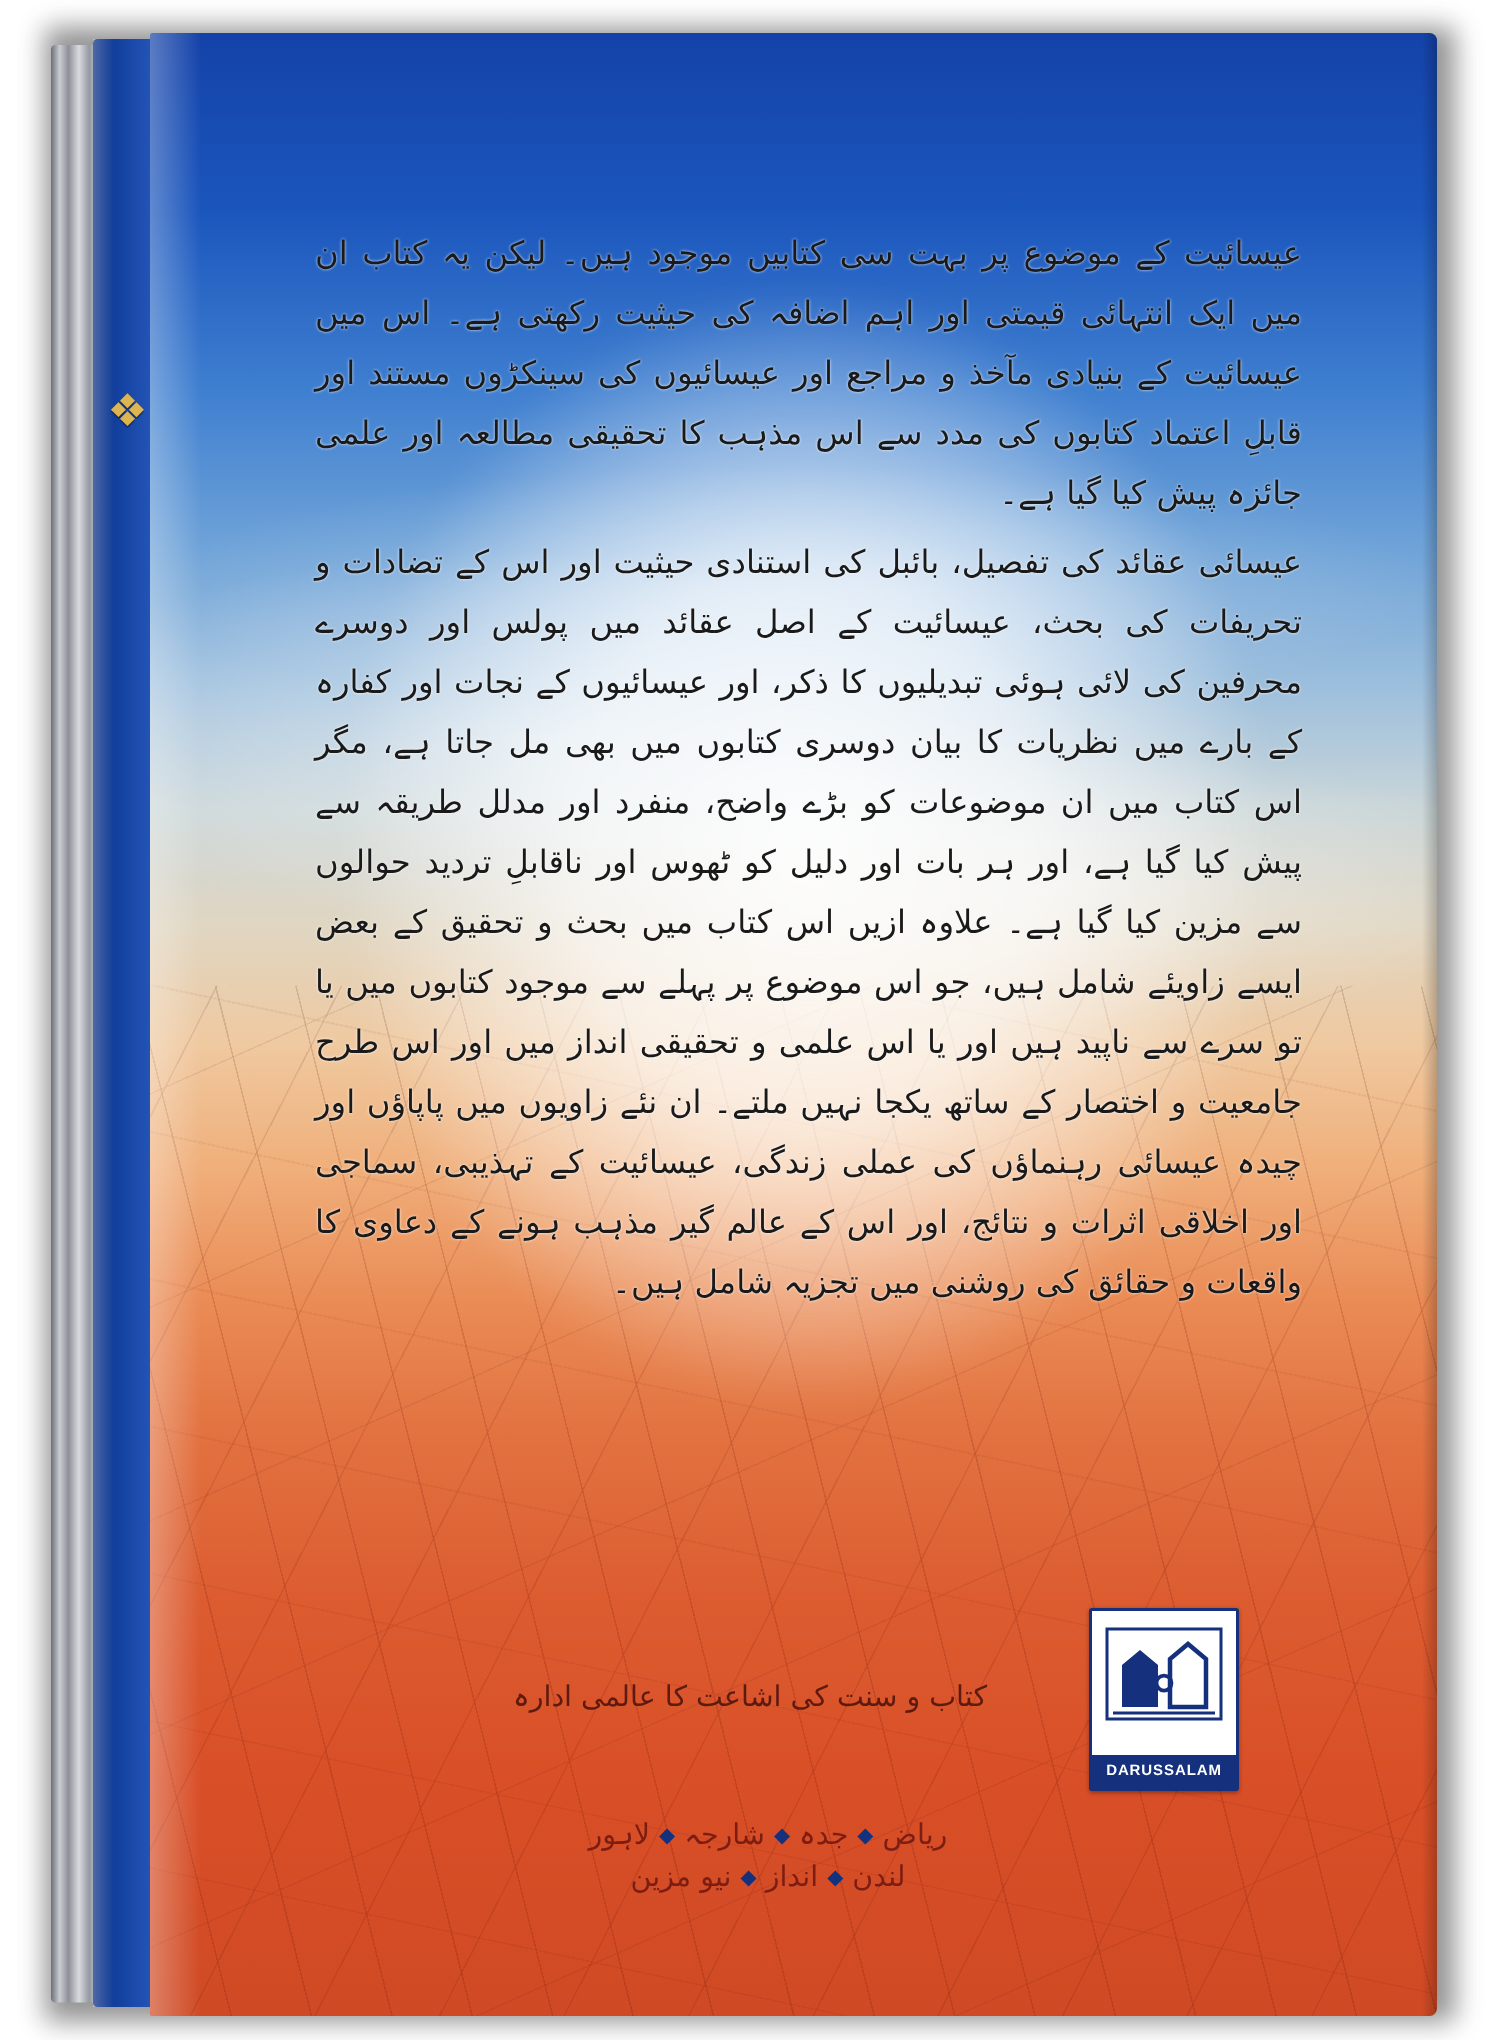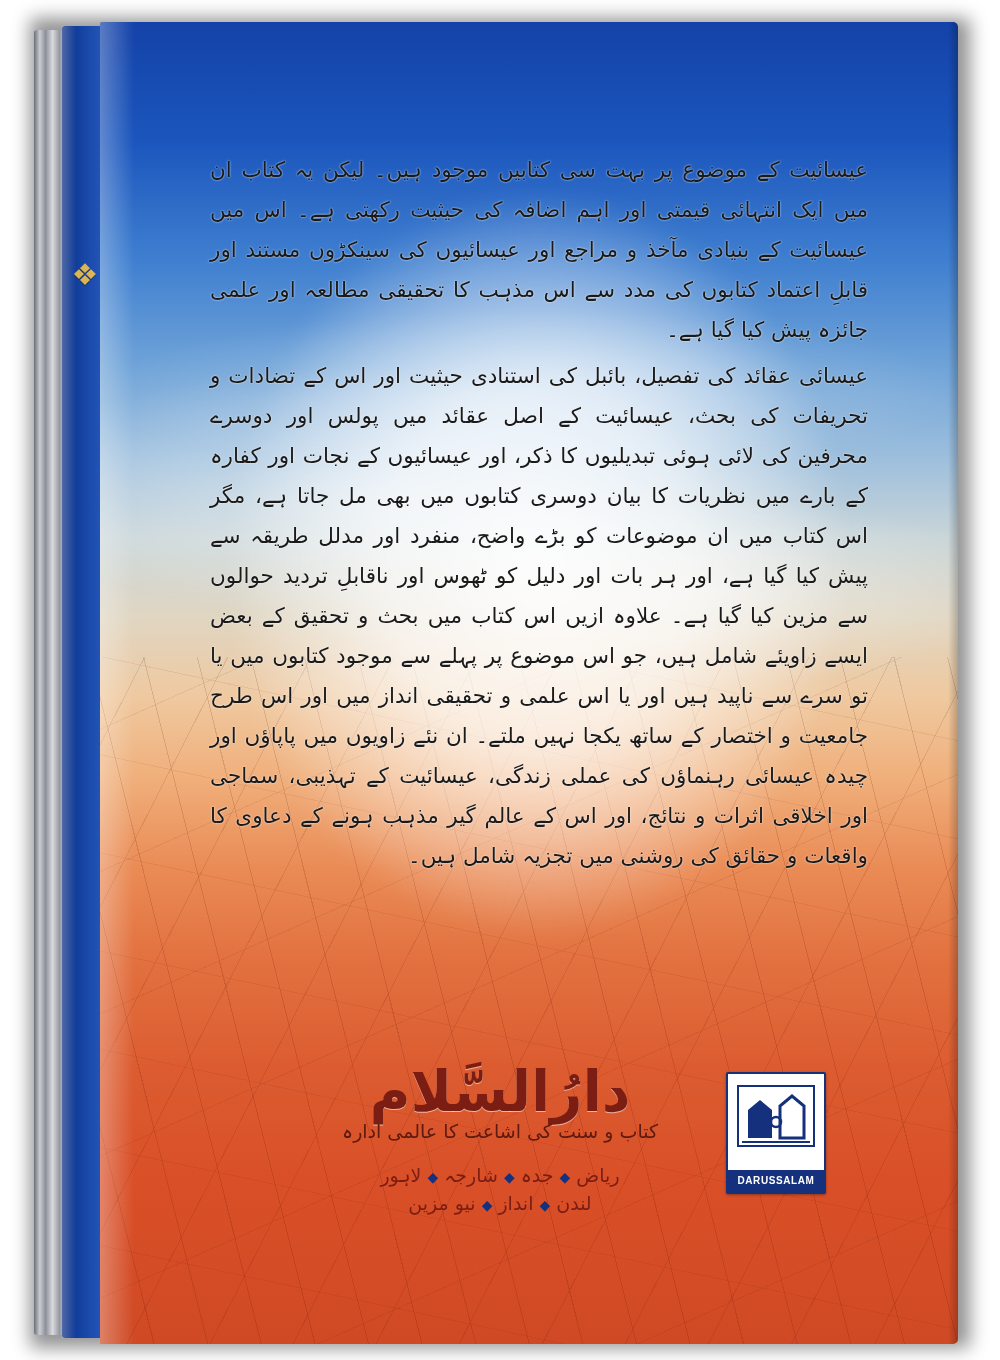--- a/index.html
+++ b/index.html
@@ -237,26 +237,27 @@
     right: 160px;
     top: 74px;
     width: 420px;
     text-align: center;
     color: #5d1a10;
     font-size: 19px;
     line-height: 26px;
   }
   .pub-cities-1, .pub-cities-2 {
     position: absolute;
-    right: 160px;
+    right: 148px;
     width: 420px;
     text-align: center;
     color: #7b1d12;
     font-size: 19px;
     line-height: 26px;
+    margin-top: 48px;
   }
   .pub-cities-1 { top: 118px; }
   .pub-cities-2 { top: 146px; }
   .dot-sep { color: #15317e; padding: 0 6px; font-size: 14px; vertical-align: middle; }
 </style>
 </head>
 <body>
 
 <div id="book-cover">
 
@@ -288,21 +289,20 @@
             <rect x="10" y="6" width="76" height="60" fill="none" stroke="#15317e" stroke-width="2"></rect>
             <path d="M20 58 L20 30 L32 20 L44 30 L44 58 Z" fill="#15317e"></path>
             <path d="M52 58 L52 26 L64 16 L76 26 L76 58 Z" fill="none" stroke="#15317e" stroke-width="3"></path>
             <circle cx="48" cy="42" r="5" fill="none" stroke="#15317e" stroke-width="2.5"></circle>
             <path d="M14 62 H82" stroke="#15317e" stroke-width="2"></path>
           </svg>
         </div>
         <div class="bar">DARUSSALAM</div>
       </div>
 
-      <div class="pub-name">دارُالسَّلام</div>
       <div class="pub-tag">کتاب و سنت کی اشاعت کا عالمی ادارہ</div>
 
       <div class="pub-cities-1">
         <span>ریاض</span><span class="dot-sep">◆</span><span>جدہ</span><span class="dot-sep">◆</span><span>شارجہ</span><span class="dot-sep">◆</span><span>لاہور</span>
       </div>
 
       <div class="pub-cities-2">
         <span>لندن</span><span class="dot-sep">◆</span><span>انداز</span><span class="dot-sep">◆</span><span>نیو مزین</span>
       </div>
 

